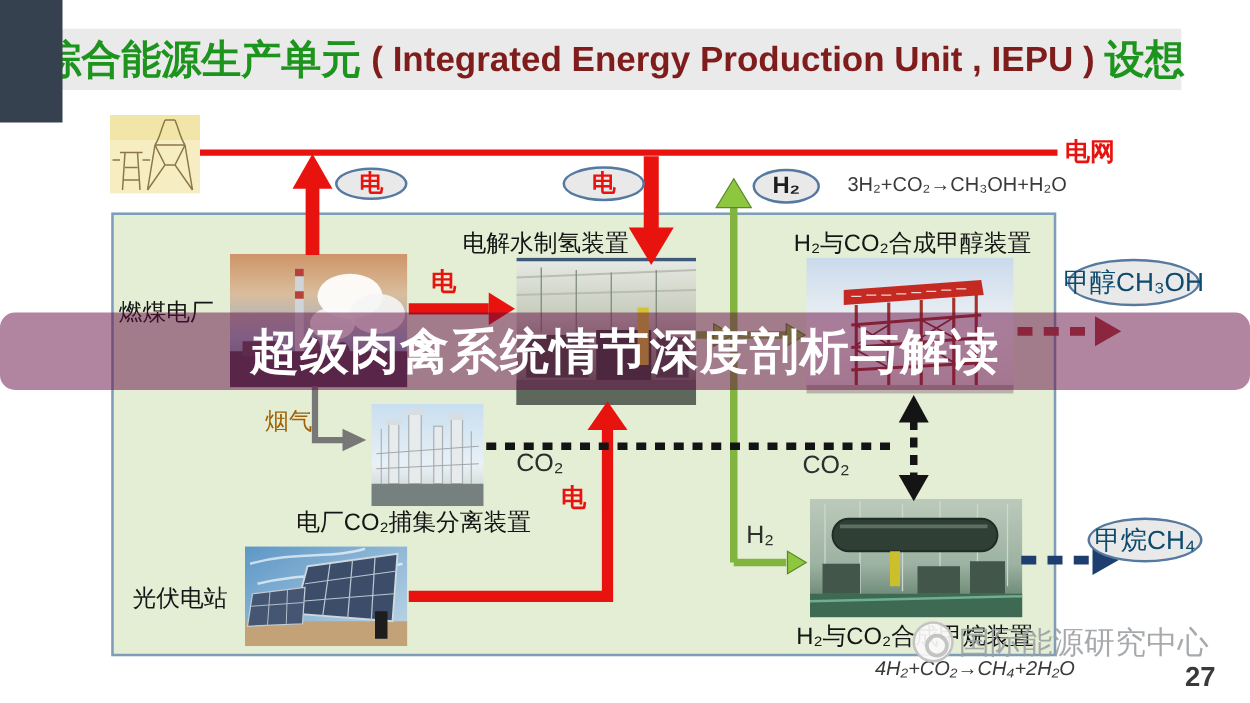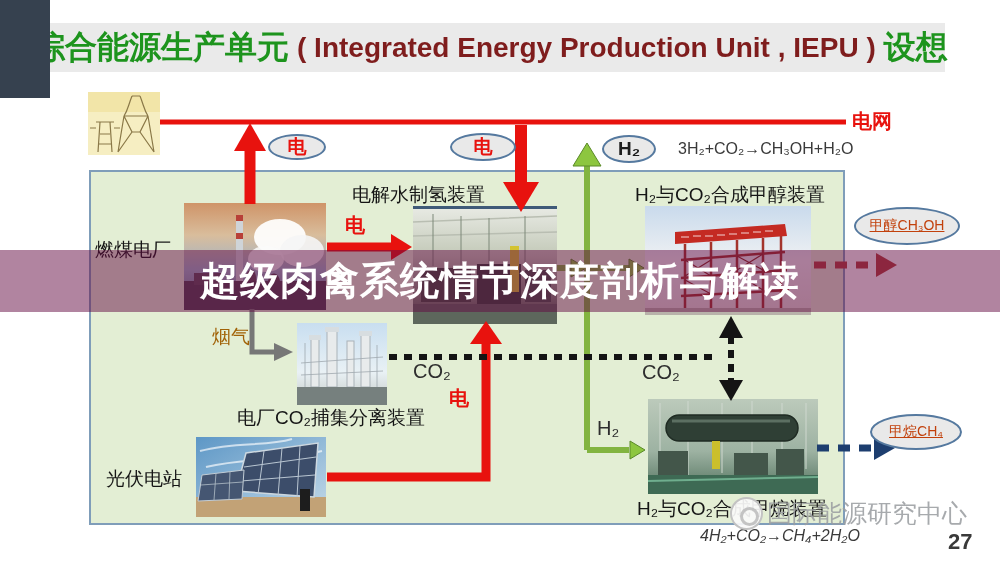--- a/index.html
+++ b/index.html
@@ -22,26 +22,26 @@
   .red-lbl{color:#e8120e;font-weight:bold;font-size:20px;white-space:nowrap;z-index:4;}
   .gray-lbl{color:#a16207;font-size:19px;white-space:nowrap;z-index:4;}
   .chem-lbl{font-size:20px;color:#2e2e2e;white-space:nowrap;z-index:4;}
   .eq{font-size:16px;color:#3a3a3a;white-space:nowrap;z-index:4;}
   .ellipse{
     display:flex;align-items:center;justify-content:center;border-radius:50%;
     background:#e9e9e9;border:2px solid #55799f;box-sizing:border-box;z-index:4;white-space:nowrap;
   }
   .ellipse.small-red{color:#e8120e;font-weight:bold;font-size:19px;}
   .ellipse.small-dark{color:#1d1d1d;font-weight:bold;font-size:19px;}
-  .ellipse.product{color:#c2410c;font-size:14px;text-decoration:underline;}
+  .ellipse.product{color:#0c4a6e;font-size:21px;}
   .grid-lbl{left:852px;top:108px;font-size:20px;font-weight:bold;color:#e8120e;z-index:4;white-space:nowrap;}
   .page-num{left:948px;top:529px;font-size:22px;color:#3a3a3a;z-index:4;font-weight:bold;}
   .overlay-band{
     left:0;top:250px;width:1000px;height:62px;background:rgba(99,10,66,0.5);z-index:10;
-    display:flex;align-items:center;justify-content:center;
+    display:flex;align-items:center;justify-content:center;border-radius:12px;
   }
   .overlay-text{color:#ffffff;font-weight:bold;font-size:39px;letter-spacing:1px;white-space:nowrap;}
   .watermark{left:730px;top:497px;z-index:8;display:flex;align-items:center;gap:4px;}
   .wm-circle{
     width:33px;height:33px;border-radius:50%;background:rgba(250,250,250,0.92);
     border:2px solid rgba(185,185,185,0.85);box-sizing:border-box;position:relative;
   }
   .wm-circle:after{
     content:"";position:absolute;left:8px;top:8px;width:13px;height:13px;border-radius:50%;
     border:3px solid rgba(190,190,190,0.9);
@@ -271,21 +271,21 @@
   </div>
   <div class="abs ellipse small-red" style="left:450px;top:133px;width:66px;height:28px;">
     <span>电</span>
   </div>
   <div class="abs ellipse small-dark" style="left:602px;top:135px;width:54px;height:28px;">
     <span>H₂</span>
   </div>
 
   <div class="abs lbl" style="left:95px;top:237px;">燃煤电厂</div>
   <div class="abs red-lbl" style="left:345px;top:212px;">电</div>
-  <div class="abs lbl" style="left:352px;top:182px;">电解水制氢装置</div>
+  <div class="abs lbl" style="left:370px;top:182px;">电解水制氢装置</div>
   <div class="abs lbl" style="left:635px;top:182px;">H₂与CO₂合成甲醇装置</div>
 
   <div class="abs ellipse product" style="left:854px;top:207px;width:106px;height:38px;">
     <span>甲醇CH₃OH</span>
   </div>
 
   <div class="abs gray-lbl" style="left:212px;top:324px;">烟气</div>
   <div class="abs chem-lbl" style="left:413px;top:360px;">CO₂</div>
   <div class="abs chem-lbl" style="left:642px;top:361px;">CO₂</div>
   <div class="abs lbl" style="left:237px;top:405px;">电厂CO₂捕集分离装置</div>

